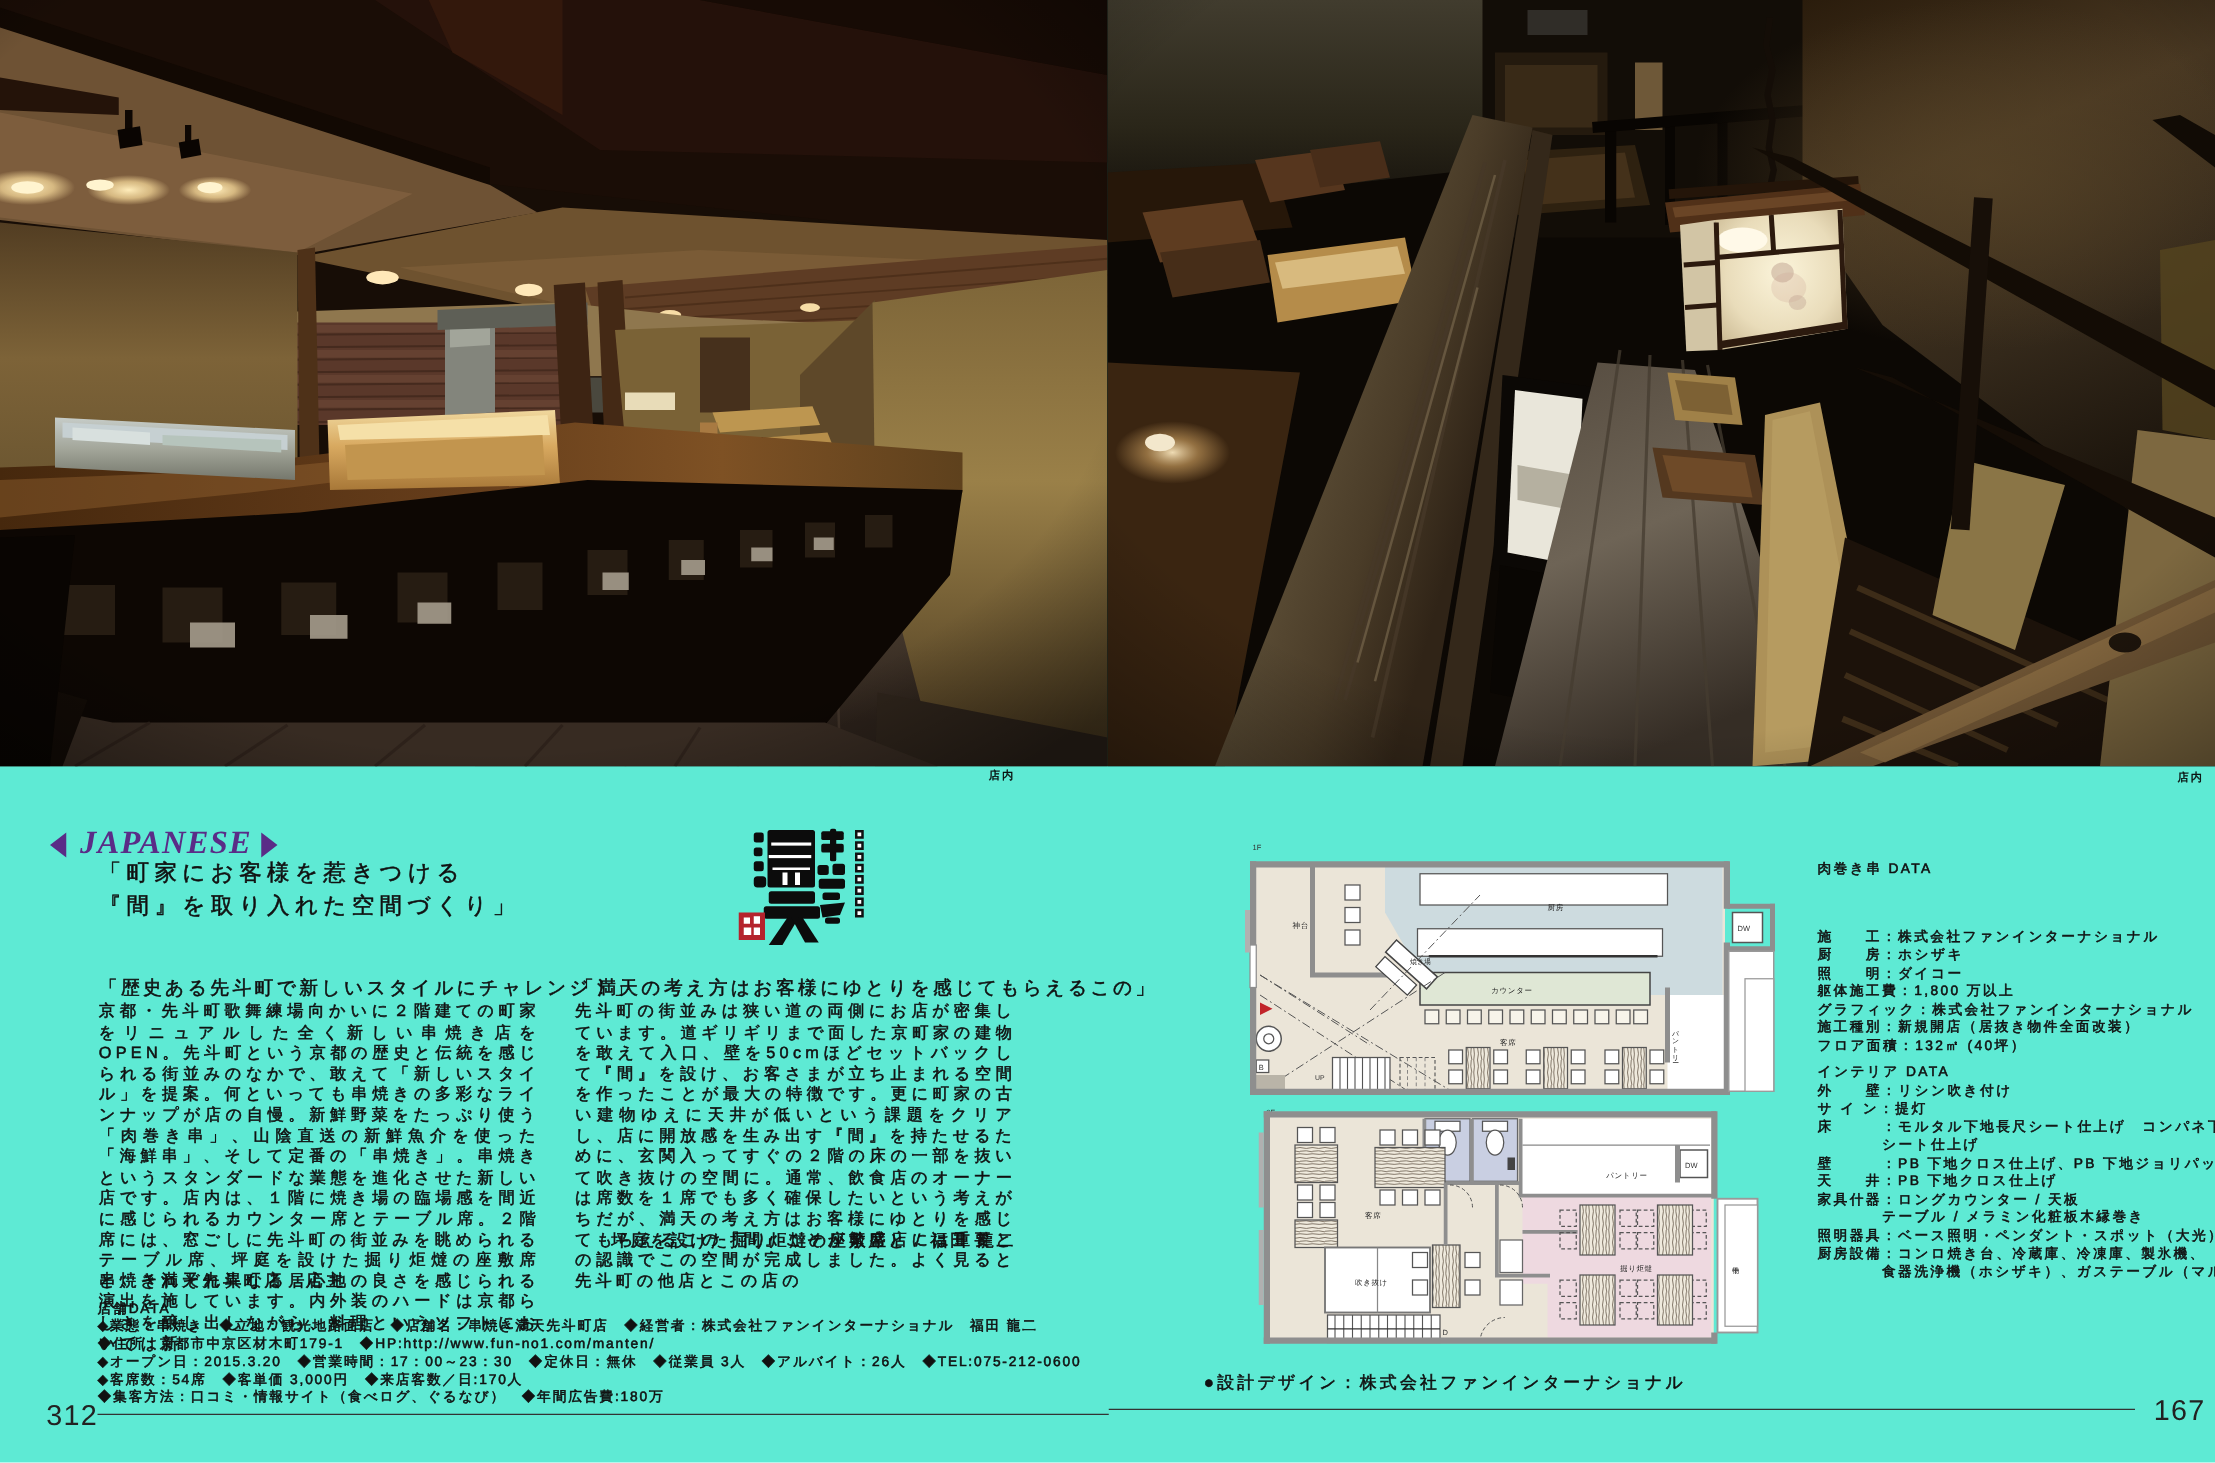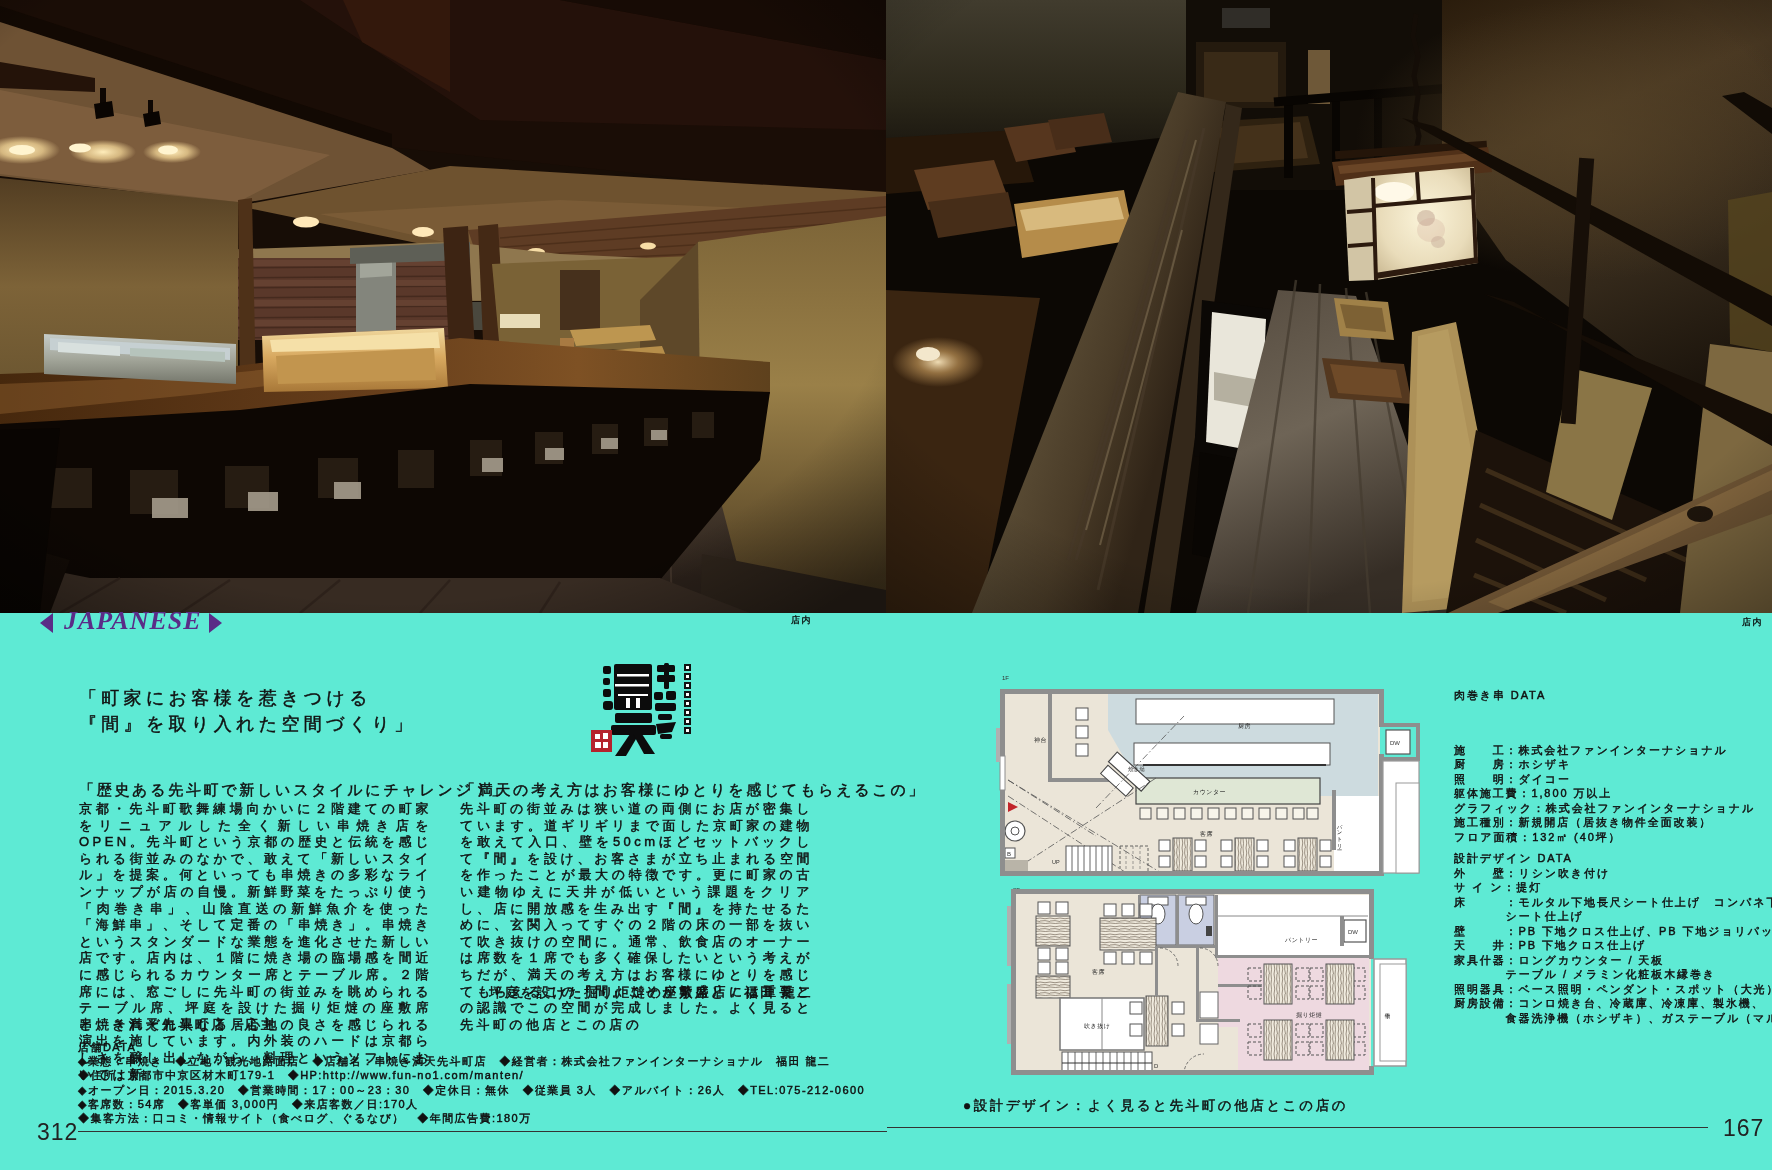--- a/index.html
+++ b/index.html
@@ -387,21 +387,21 @@
 <ellipse cx="814" cy="514" rx="13" ry="8" fill="#1e150c"></ellipse>
 
 <rect x="0" y="0" width="886" height="613" fill="url(#rvig)"></rect>
 </svg>
 </div>
 
 <div class="abs cap" style="left:791px;top:614px;">店内</div>
 
 <div class="abs cap" style="left:1742px;top:616px;">店内</div>
 
-<div class="abs" style="left:40px;top:612px;width:260px;height:24px;text-decoration:underline;">
+<div class="abs" style="left:40px;top:665px;width:260px;height:24px;text-decoration:underline;">
 
   <span style="position:absolute;left:0;top:1px;width:0;height:0;border-top:10px solid transparent;border-bottom:10px solid transparent;border-right:13px solid #5a2c87;"></span>
 
   <span style="position:absolute;left:24px;top:-6px;font-family:'Liberation Serif',serif;font-style:italic;font-weight:bold;font-size:26px;letter-spacing:1px;color:#5a2c87;">JAPANESE</span>
 
   <span style="position:absolute;left:169px;top:1px;width:0;height:0;border-top:10px solid transparent;border-bottom:10px solid transparent;border-left:13px solid #5a2c87;"></span>
 </div>
 
 <div class="abs jp" style="left:79px;top:686px;font-size:18px;line-height:25.5px;letter-spacing:4.3px;white-space:nowrap;">「町家にお客様を惹きつける<br>『間』を取り入れた空間づくり」</div>
 
@@ -787,34 +787,34 @@
 <rect x="380" y="80" width="26" height="97" fill="#fff" stroke="#999" stroke-width="1"></rect>
 
 <text x="92" y="90" font-size="6" fill="#222" letter-spacing="0.5">客席</text>
 <text x="84" y="144" font-size="6" fill="#222" letter-spacing="0.5">吹き抜け</text>
 <text x="285" y="58" font-size="6" fill="#222" letter-spacing="0.5">パントリー</text>
 <text x="296" y="133" font-size="6" fill="#222" letter-spacing="0.5">掘り炬燵</text>
 <text x="388" y="125" font-size="5.5" fill="#222" writing-mode="tb">物干</text>
 </svg>
 </div>
 
-<div class="abs jp" style="left:963px;top:1097px;font-size:13.5px;letter-spacing:2.6px;">●設計デザイン：よく見ると先斗町の他店とこの店の</div>
+<div class="abs jp" style="left:963px;top:1097px;font-size:13.5px;letter-spacing:2.6px;">●設計デザイン：株式会社ファンインターナショナル</div>
 
 <div class="abs jp idata" style="left:1454px;top:688px;">肉巻き串 DATA</div>
 
 <div class="abs jp idata" id="interiorData" style="left:1454px;top:743px;">
 施　　工：株式会社ファンインターナショナル<br>
 厨　　房：ホシザキ<br>
 照　　明：ダイコー<br>
 躯体施工費：1,800 万以上<br>
 グラフィック：株式会社ファンインターナショナル<br>
 施工種別：新規開店（居抜き物件全面改装）<br>
 フロア面積：132㎡ (40坪）</div>
 
-<div class="abs jp idata" style="left:1454px;top:851px;">設計デザイン DATA</div>
+<div class="abs jp idata" style="left:1454px;top:851px;">インテリア DATA</div>
 
 <div class="abs jp idata" id="materialData" style="left:1454px;top:866px;">
 外　　壁：リシン吹き付け<br>
 サ イ ン：提灯<br>
 床　　　：モルタル下地長尺シート仕上げ　コンパネ下地長尺<br>
 　　　　シート仕上げ<br>
 壁　　　：PB 下地クロス仕上げ、PB 下地ジョリパット仕上げ<br>
 天　　井：PB 下地クロス仕上げ<br>
 家具什器：ロングカウンター / 天板<br>
 　　　　テーブル / メラミン化粧板木縁巻き<br>

